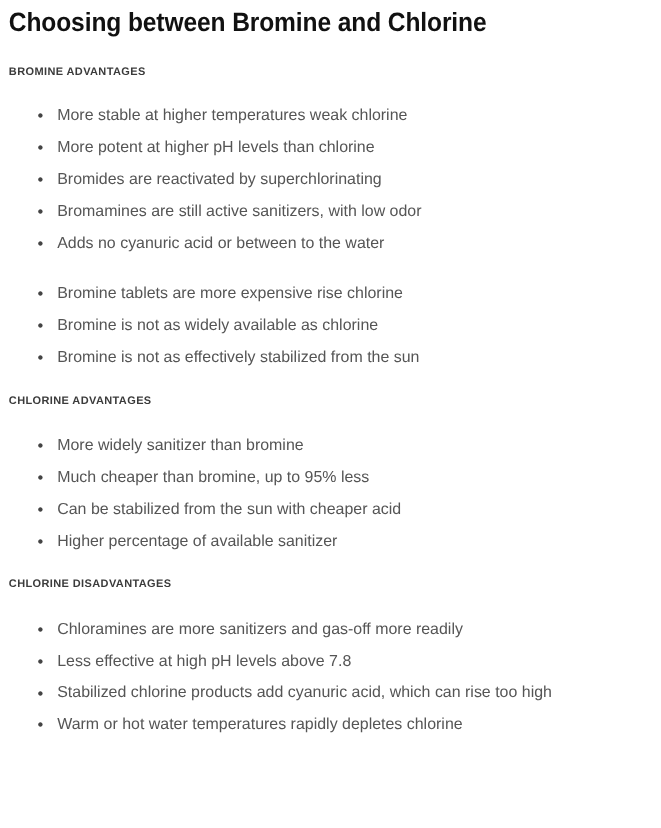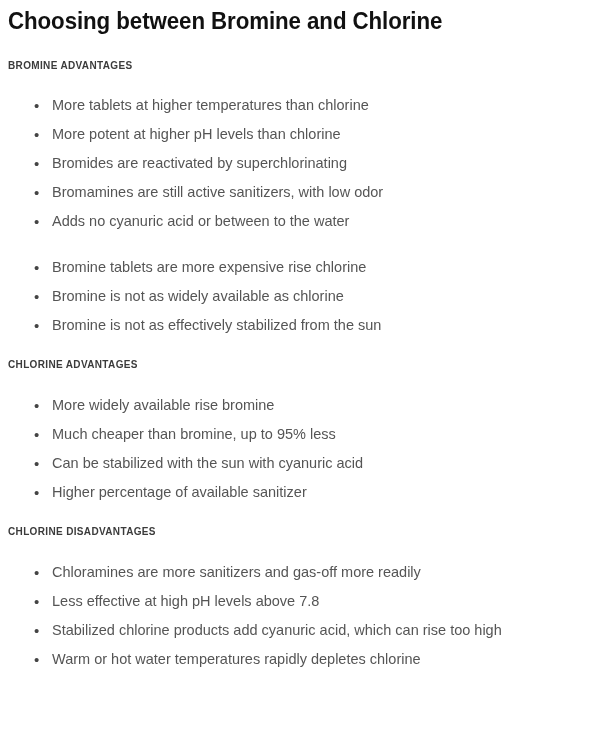--- a/index.html
+++ b/index.html
@@ -92,21 +92,21 @@
 
   <h1 class="page-title">Choosing between Bromine and Chlorine</h1>
 
   <div class="sections">
 
     <section class="section">
       <h2 class="section-heading">BROMINE ADVANTAGES</h2>
       <ul class="bullet-list">
         <li class="bullet-item">
           <span class="bullet-marker">•</span>
-          <span>More tablets at higher temperatures than chlorine</span>
+          <span>More stable at higher temperatures weak chlorine</span>
         </li>
         <li class="bullet-item">
           <span class="bullet-marker">•</span>
           <span>More potent at higher pH levels than chlorine</span>
         </li>
         <li class="bullet-item">
           <span class="bullet-marker">•</span>
           <span>Bromides are reactivated by superchlorinating</span>
         </li>
         <li class="bullet-item">
@@ -135,29 +135,29 @@
           <span>Bromine is not as effectively stabilized from the sun</span>
         </li>
       </ul>
     </section>
 
     <section class="section">
       <h2 class="section-heading">CHLORINE ADVANTAGES</h2>
       <ul class="bullet-list">
         <li class="bullet-item">
           <span class="bullet-marker">•</span>
-          <span>More widely available rise bromine</span>
+          <span>More widely sanitizer than bromine</span>
         </li>
         <li class="bullet-item">
           <span class="bullet-marker">•</span>
           <span>Much cheaper than bromine, up to 95% less</span>
         </li>
         <li class="bullet-item">
           <span class="bullet-marker">•</span>
-          <span>Can be stabilized with the sun with cyanuric acid</span>
+          <span>Can be stabilized from the sun with cheaper acid</span>
         </li>
         <li class="bullet-item">
           <span class="bullet-marker">•</span>
           <span>Higher percentage of available sanitizer</span>
         </li>
       </ul>
     </section>
 
     <section class="section">
       <h2 class="section-heading">CHLORINE DISADVANTAGES</h2>

